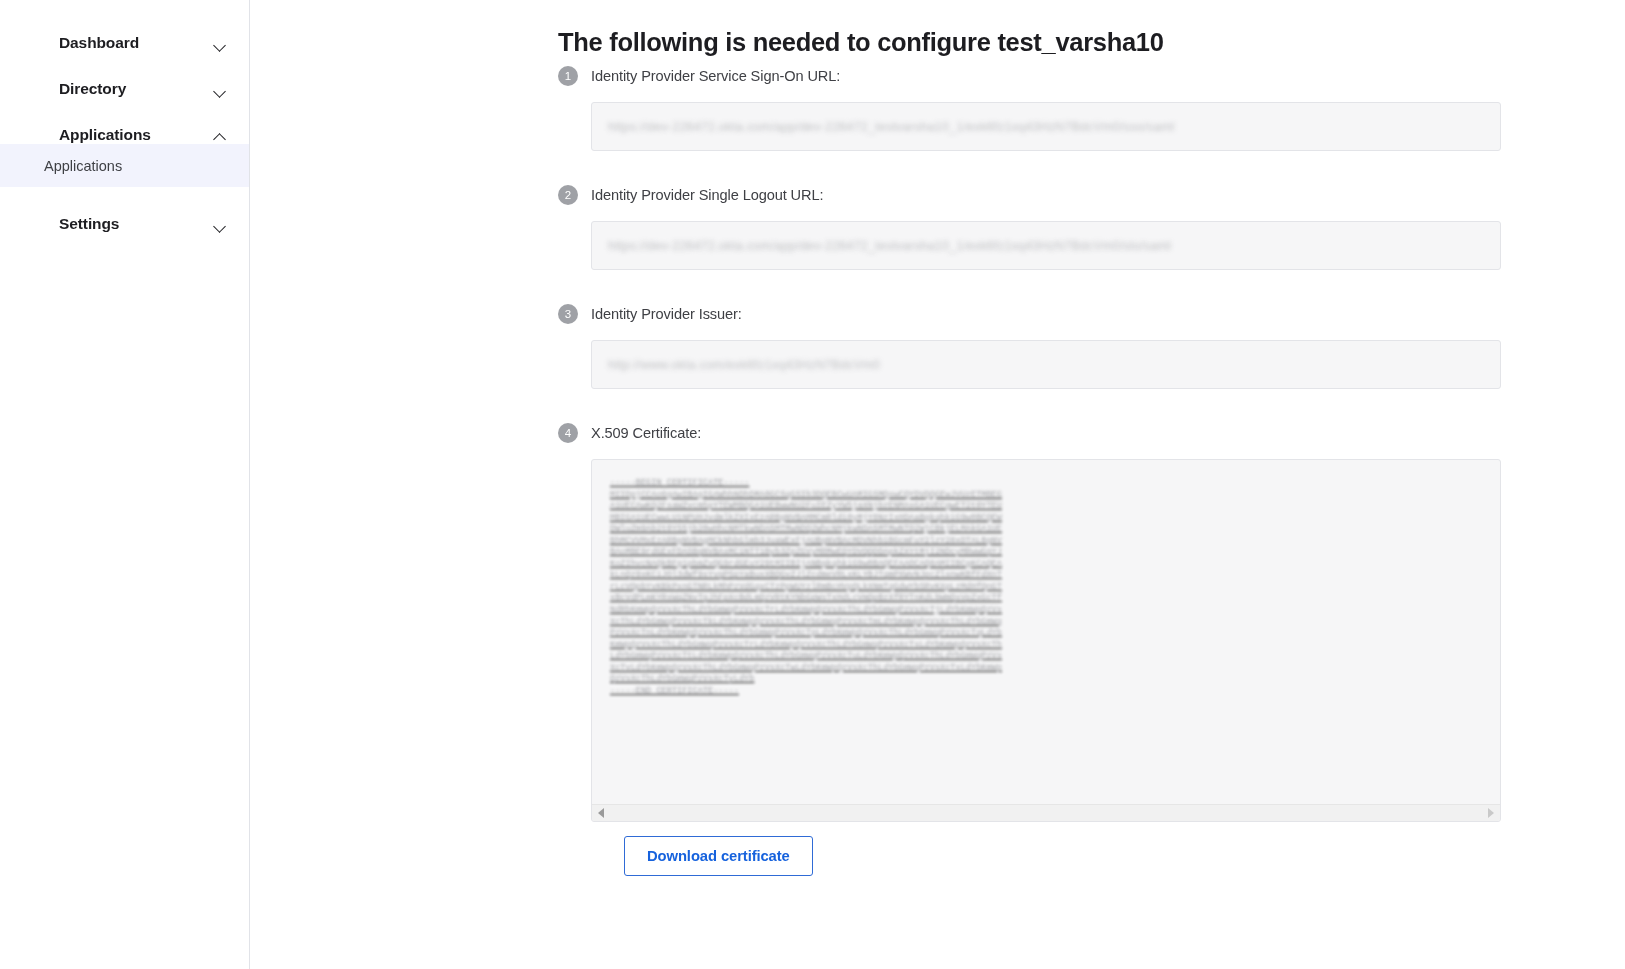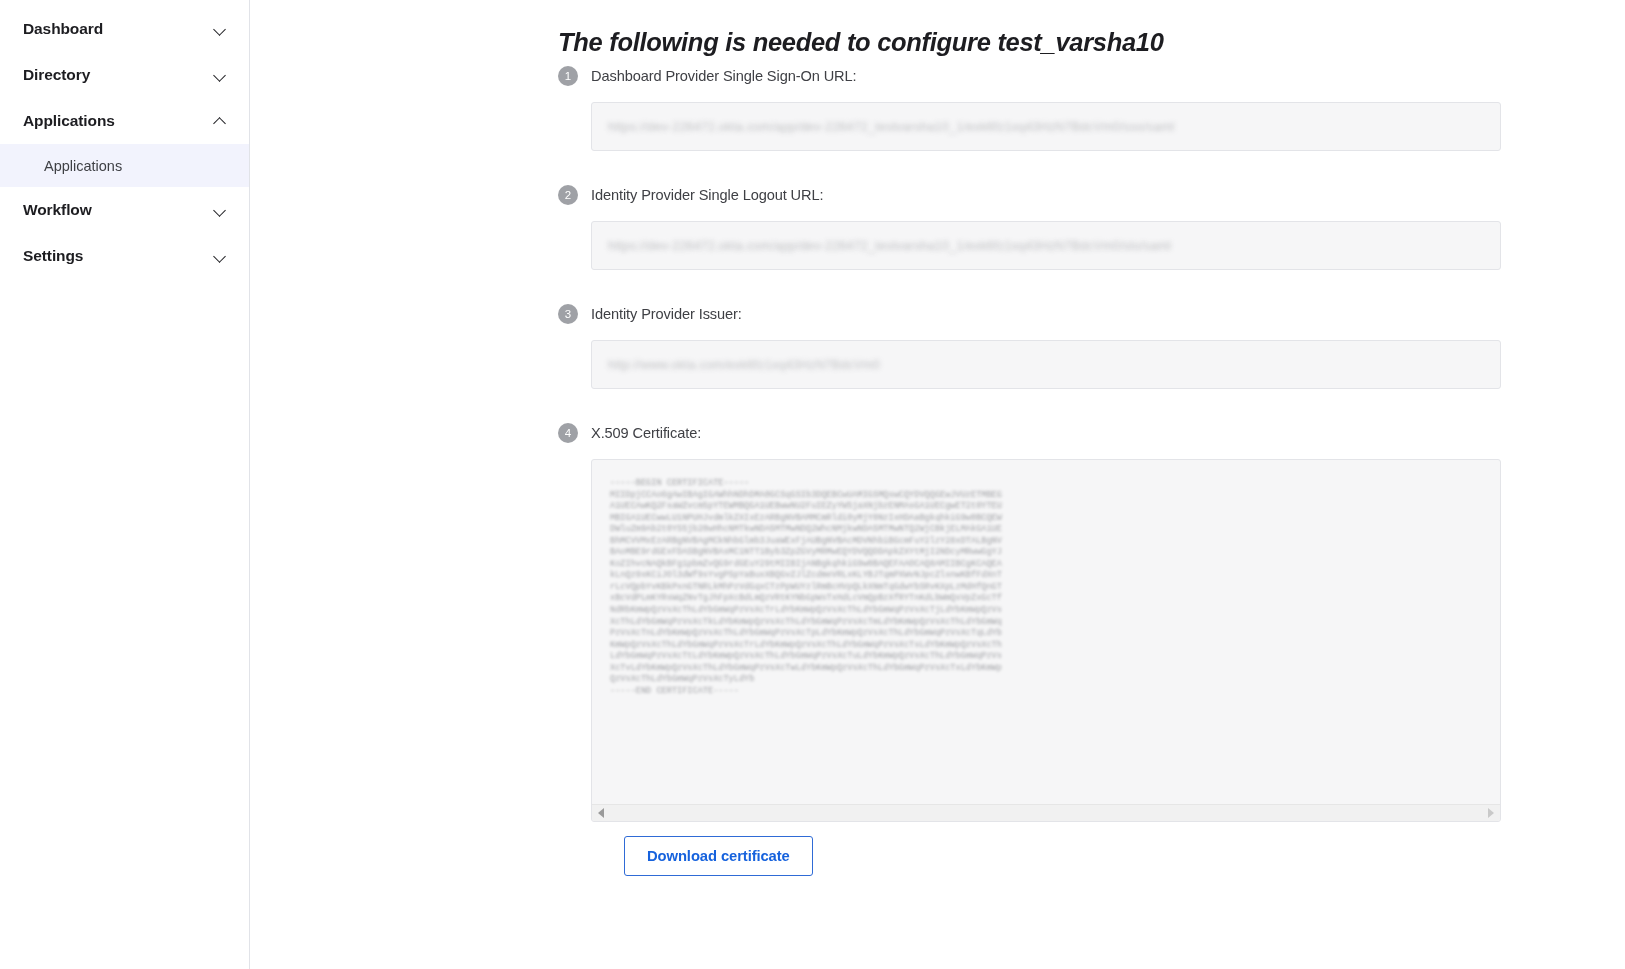--- a/index.html
+++ b/index.html
@@ -15,23 +15,24 @@
   .sidebar {
     width: 250px; height: 969px;
     background: #ffffff;
     border-right: 1px solid #e1e3e8;
     flex: 0 0 250px;
     padding-top: 6px;
     position: relative;
   }
   .nav-group { width: 100%; }
   .nav-top {
-    display: flex; align-items: center; justify-content: space-between;
+    display: flex; align-items: flex-end; justify-content: space-between;
     height: 46px; padding: 0 22px 0 23px;
     cursor: pointer;
+    margin-left: 36px;
   }
   .nav-top .nav-label {
     font-size: 15.5px; font-weight: bold; color: #1d1d21;
     letter-spacing: -0.1px;
   }
   .chev {
     width: 13px; height: 13px; display: inline-block; position: relative;
     flex: 0 0 13px;
   }
   .chev::before {
@@ -51,21 +52,21 @@
   .subitem.active { background: #f2f3fd; }
 
   
   .main {
     flex: 1; height: 969px; position: relative;
     overflow: hidden; background: #ffffff;
   }
   .page-title {
     position: absolute; left: 308px; top: 28px;
     font-size: 25.5px; font-weight: bold; color: #1d1d21;
-    letter-spacing: -0.3px; white-space: nowrap; font-style: italic;
+    letter-spacing: -0.3px; white-space: nowrap;
   }
   .steps { position: absolute; left: 308px; top: 62px; width: 1000px; }
 
   .step { position: relative; }
   .step-head { display: flex; align-items: center; height: 28px; }
   .badge {
     width: 20px; height: 20px; border-radius: 50%;
     background: #9fa1a6; color: #ffffff;
     font-size: 11.5px; line-height: 20px; text-align: center;
     flex: 0 0 20px; font-weight: normal;
@@ -87,21 +88,21 @@
     font-family: "Liberation Sans", sans-serif;
     font-size: 12.5px; color: #b9babd;
     white-space: nowrap; overflow: hidden;
     filter: blur(2.6px); opacity: 0.92;
     letter-spacing: 0.2px;
   }
 
   .step + .step { margin-top: 30px; }
 
   
-  .cert-wrap { margin-left: 33px; margin-top: 12px; width: 910px; }
+  .cert-wrap { margin-left: 33px; margin-top: 12px; width: 910px; text-decoration: underline; }
   .cert-box {
     background: #f6f6f7; border: 1px solid #e3e4e8; border-radius: 3px;
     height: 363px; position: relative; overflow: hidden;
   }
   .cert-text {
     padding: 18px 0 0 18px;
     font-family: "Liberation Mono", monospace;
     font-size: 8.6px; line-height: 11.55px; color: #9a9b9e;
     white-space: pre; filter: blur(1.55px); opacity: 0.95;
   }
@@ -152,47 +153,41 @@
       <div class="nav-top">
         <span class="nav-label">Applications</span>
         <span class="chev up"></span>
       </div>
       <div class="subitem active">
         <span>Applications</span>
       </div>
     </div>
 
 
-    <div class="nav-group">
-      <div class="nav-top">
-        <span class="nav-label">Workflow</span>
-        <span class="chev"></span>
-      </div>
-    </div>
 
 
     <div class="nav-group">
       <div class="nav-top">
         <span class="nav-label">Settings</span>
         <span class="chev"></span>
       </div>
     </div>
 
   </nav>
 
   <main class="main">
 
     <h1 class="page-title">The following is needed to configure test_varsha10</h1>
 
     <div class="steps">
 
       <div class="step">
         <div class="step-head">
           <span class="badge">1</span>
-          <span class="step-label">Dashboard Provider Single Sign-On URL:</span>
+          <span class="step-label">Identity Provider Service Sign-On URL:</span>
         </div>
         <div class="field">
           <span class="redacted">https://dev-226472.okta.com/app/dev-226472_testvarsha10_1/exk6fz1xq43HzN7BdcVm0/sso/saml</span>
         </div>
       </div>
 
       <div class="step">
         <div class="step-head">
           <span class="badge">2</span>
           <span class="step-label">Identity Provider Single Logout URL:</span>

